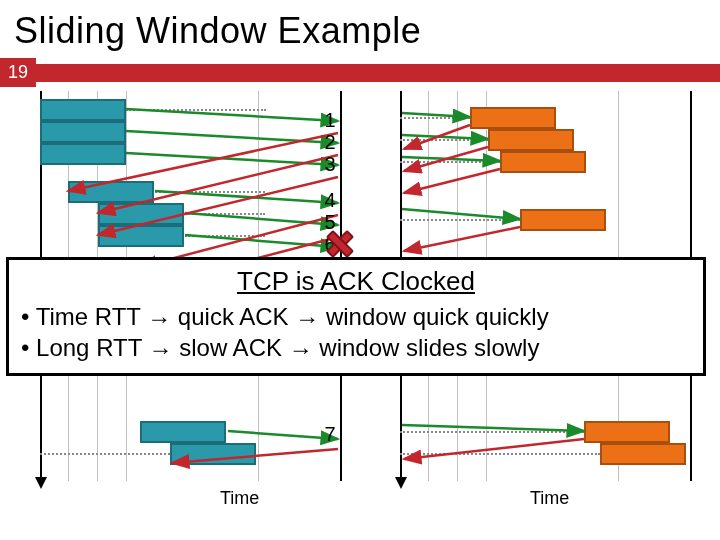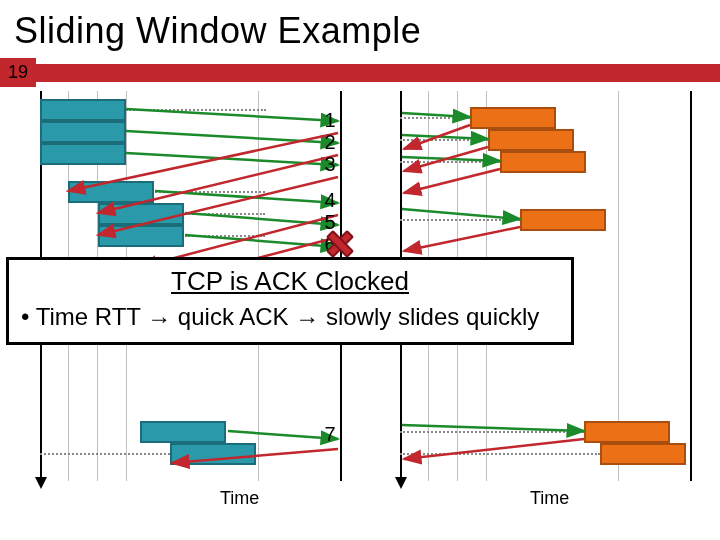--- a/index.html
+++ b/index.html
@@ -1,21 +1,21 @@
 <!DOCTYPE html>
 <html><head>
 <meta charset="utf-8">
 <style>
   * { margin: 0; padding: 0; box-sizing: border-box; }
   body { width: 720px; height: 540px; font-family: Arial, Helvetica, sans-serif; background: #fff; overflow: hidden; }
 
   .title { font-size: 36px; padding: 10px 0 6px 14px; letter-spacing: 0.5px; }
 
   .redbar { display: flex; align-items: stretch; }
-  .slidenum-box { background: #c1272d; color: #000000; font-size: 18px; padding: 4px 8px; display: flex; align-items: center; }
+  .slidenum-box { background: #c1272d; color: #ffffff; font-size: 18px; padding: 4px 8px; display: flex; align-items: center; }
   .redbar-fill { background: #c1272d; height: 18px; flex: 1; align-self: center; }
 
   .stage { position: relative; width: 720px; height: 430px; }
 
   
   .panel      { position: absolute; top: 4px; text-align: center; }
   .panel-left  { left: 40px;  width: 300px; height: 420px; }
   .panel-right { left: 400px; width: 290px; height: 420px; }
 
   .vline { position: absolute; top: 0; bottom: 30px; width: 1px; background: #bfbfbf; }
@@ -79,21 +79,21 @@
   
   svg.overlay { position: absolute; left: 0; top: 0; pointer-events: none; }
 
   
   .cross { position: absolute; left: 286px; top: 140px; width: 22px; height: 22px; }
   .cross::before, .cross::after { content: ""; position: absolute; left: 9px; top: -2px; width: 6px; height: 26px; background: #c1272d; border: 2px solid #801118; border-radius: 2px; }
   .cross::before { transform: rotate(45deg); }
   .cross::after  { transform: rotate(-45deg); }
 
   
-  .callout { position: absolute; left: 6px; top: 170px; width: 568px; background: #fff; border: 3px solid #000; padding: 6px 12px 10px 12px; }
+  .callout { position: absolute; left: 6px; top: 170px; width: 700px; background: #fff; border: 3px solid #000; padding: 6px 12px 10px 12px; }
   .callout h2 { text-align: center; font-weight: normal; font-size: 26px; text-decoration: underline; margin-bottom: 4px; }
   .callout ul { list-style: none; font-size: 24px; line-height: 1.3; }
   .callout li::before { content: "• "; }
   .arrow { display: inline-block; transform: translateY(-1px); }
 </style>
 </head>
 <body>
 
 <div class="title">Sliding Window Example</div>
 
@@ -213,18 +213,21 @@
       <line x1="184" y1="348" x2="4" y2="368" stroke="#c1272d" stroke-width="2.5" marker-end="url(#rA2)"></line>
     </svg>
 
     <div class="axis-label" style="left:130px">Time</div>
   </div>
 
   <div class="callout">
     <h2>TCP is ACK Clocked</h2>
     <ul>
       <li>
-        <span>Time RTT </span><span class="arrow">→</span><span> quick ACK </span><span class="arrow">→</span><span> slowly slides quickly</span>
+        <span>Time RTT </span><span class="arrow">→</span><span> quick ACK </span><span class="arrow">→</span><span> window quick quickly</span>
+      </li>
+      <li>
+        <span>Long RTT </span><span class="arrow">→</span><span> slow ACK </span><span class="arrow">→</span><span> window slides slowly</span>
       </li>
     </ul>
   </div>
 
 </div>
 
 </body></html>

